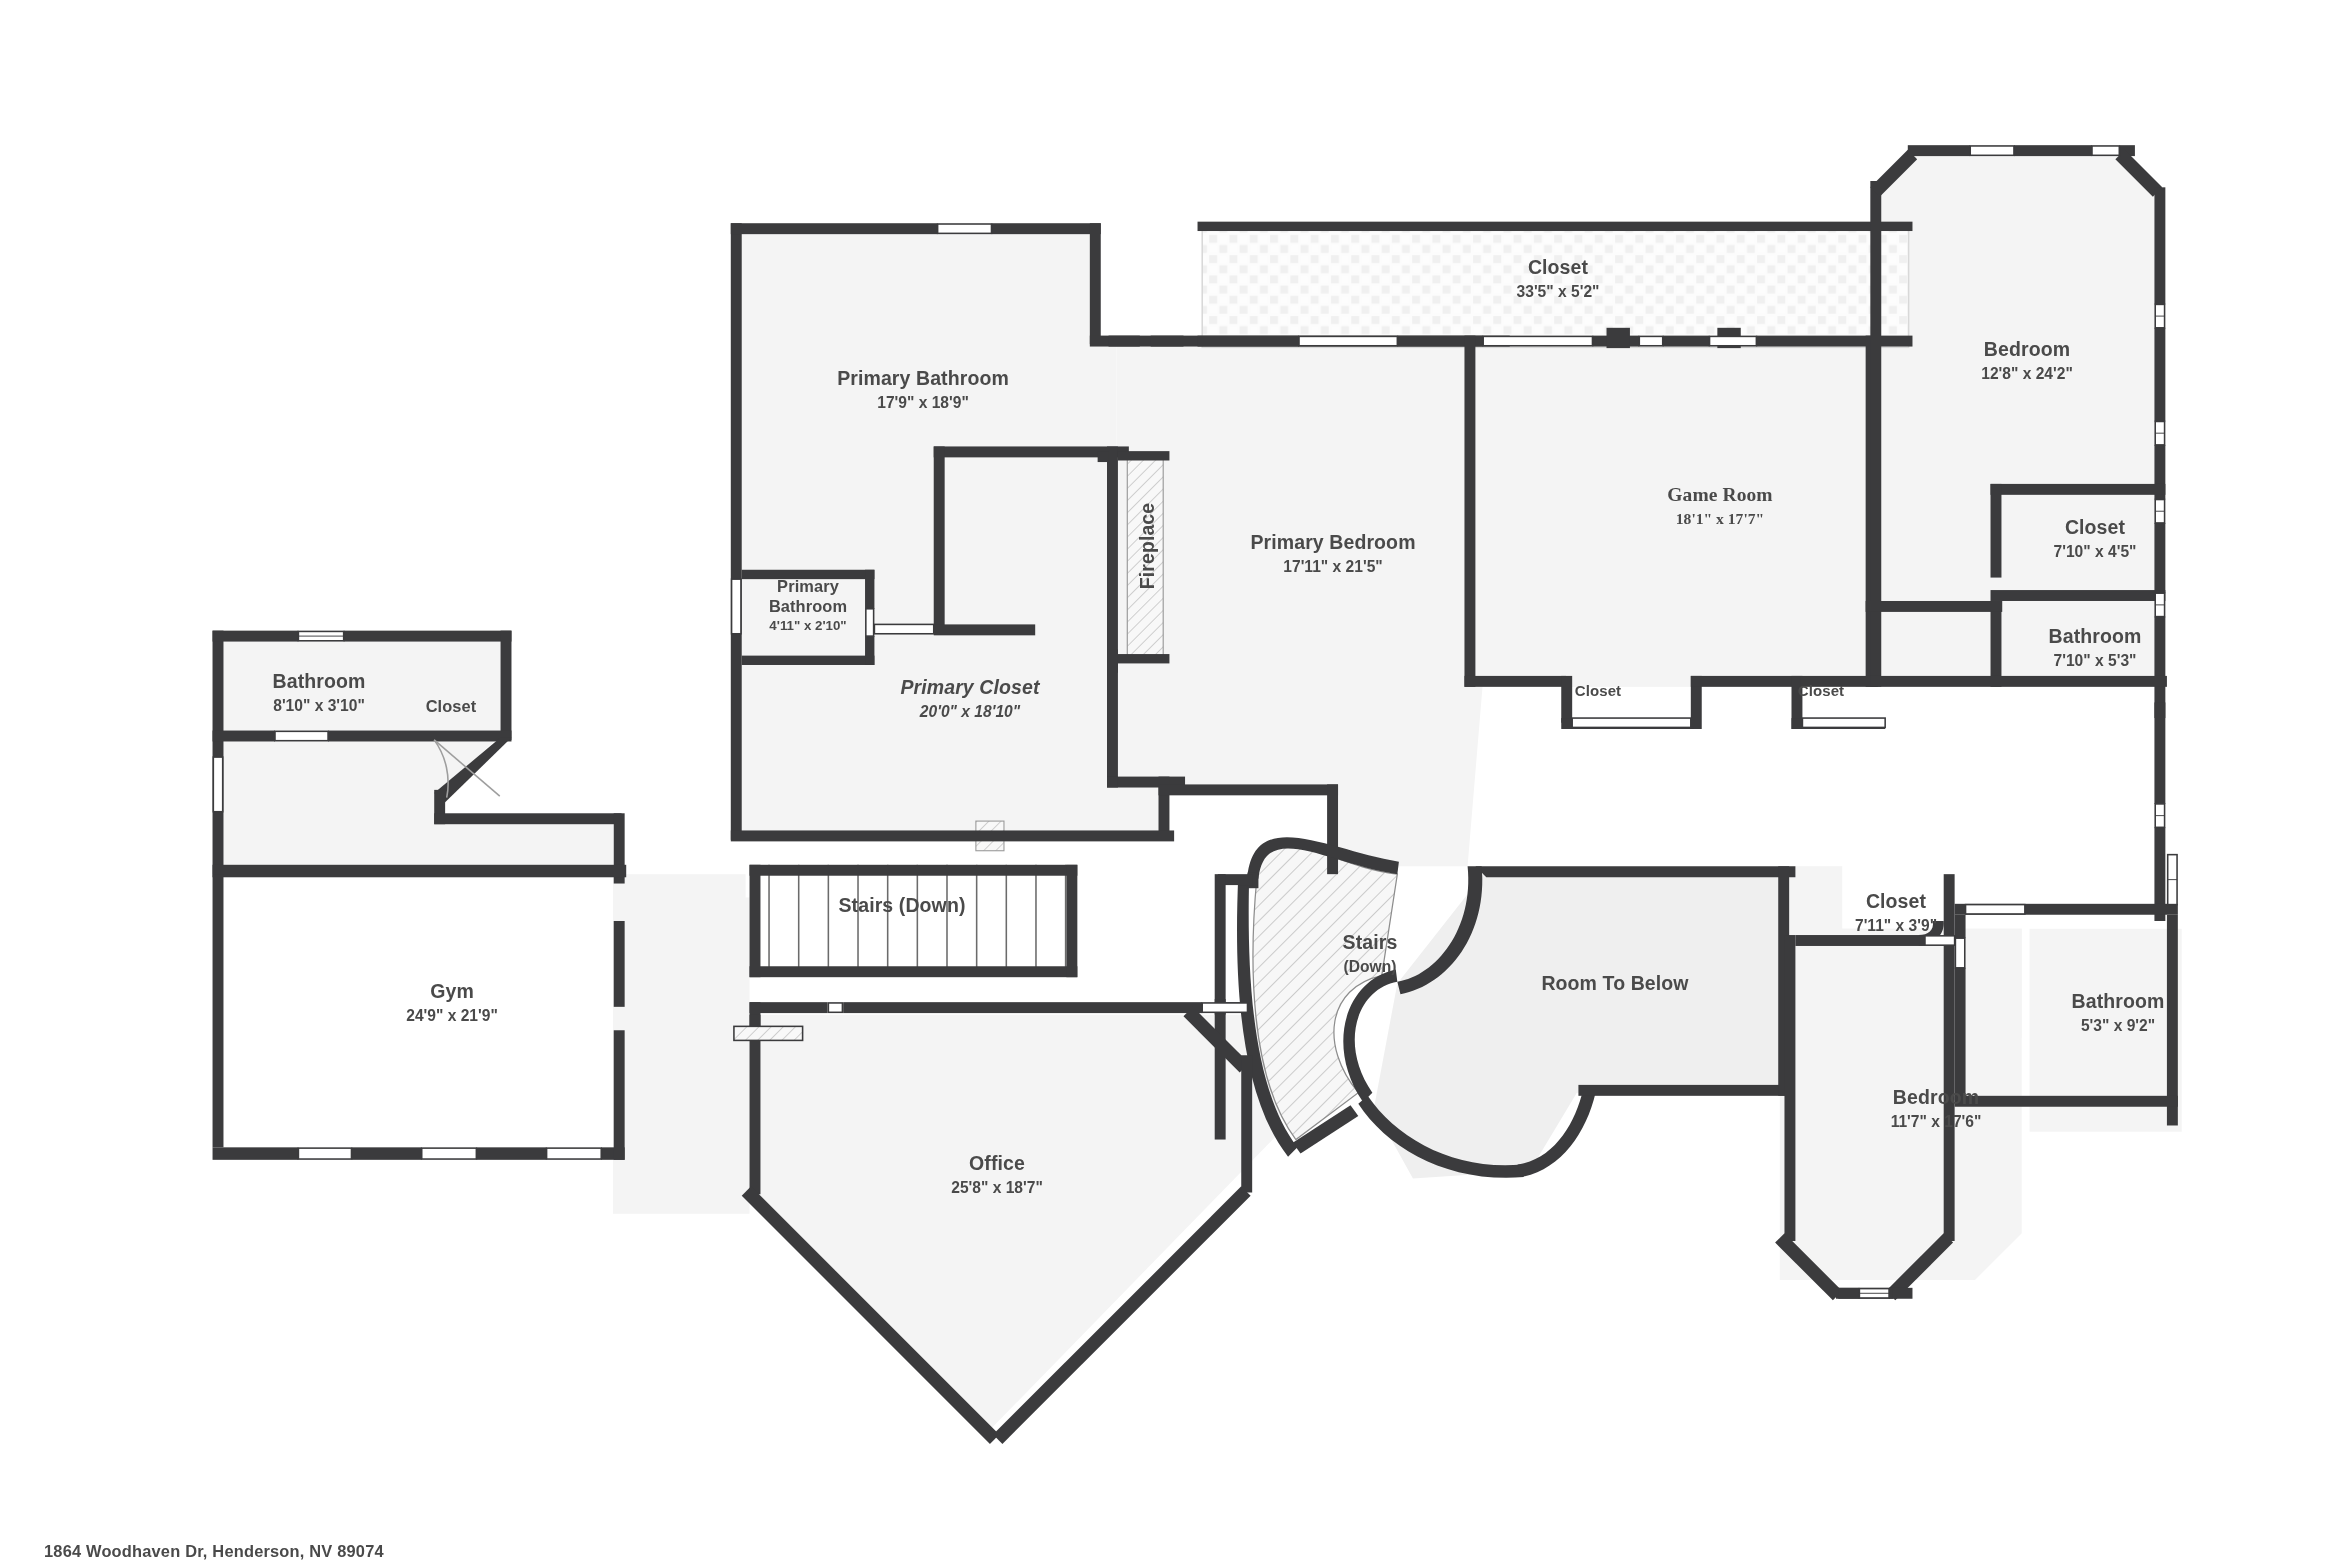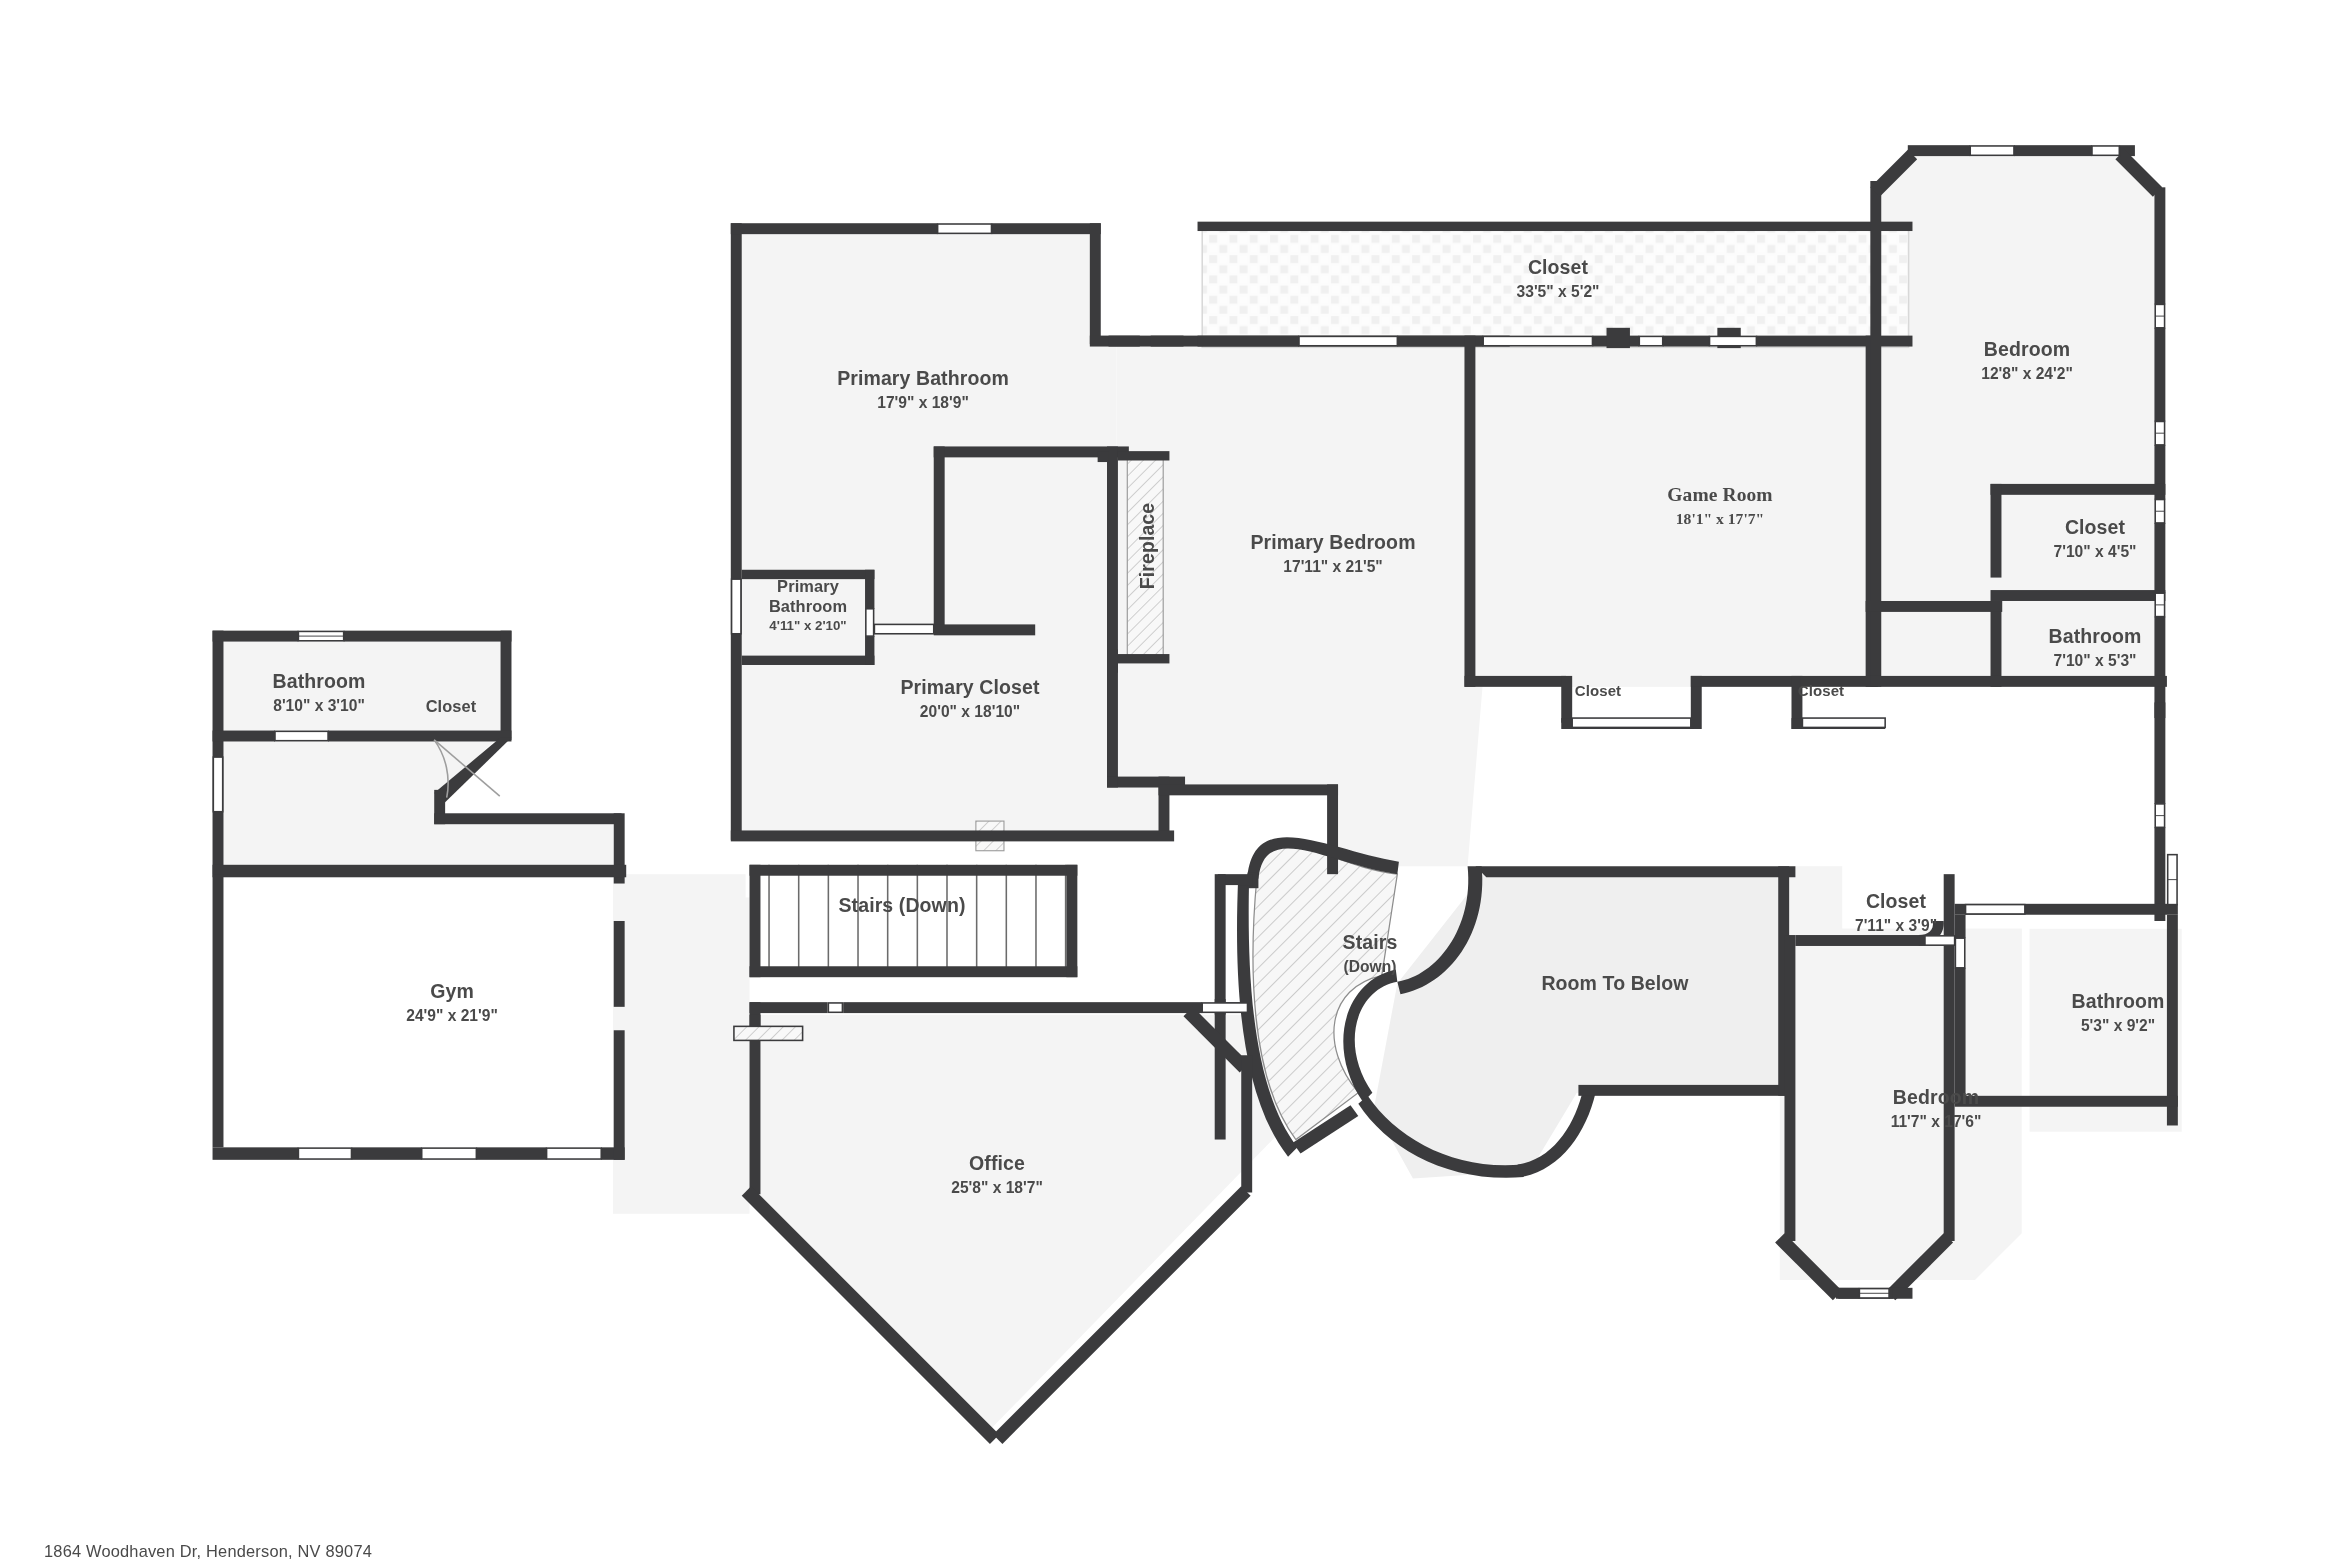--- a/index.html
+++ b/index.html
@@ -4,21 +4,21 @@
 <style>
   html,body{margin:0;padding:0;background:#ffffff;}
   body{width:2342px;height:1561px;position:relative;font-family:"Liberation Sans",sans-serif;overflow:hidden;}
   #plan{position:absolute;left:0;top:0;width:2342px;height:1561px;}
   .lbl{position:absolute;text-align:center;color:#4a4a4a;line-height:1.22;pointer-events:none;}
   .lbl .nm{font-weight:bold;font-size:19.5px;letter-spacing:0.1px;white-space:nowrap;}
   .lbl .dm{font-weight:bold;font-size:15.6px;margin-top:2.3px;white-space:nowrap;}
   .lbl.sm .nm{font-size:16.4px;}
   .lbl.sm .dm{font-size:13.3px;}
   .lbl.xs .nm{font-size:15px;}
-  .footer-addr{position:absolute;left:44px;top:1542px;font-size:16.4px;font-weight:normal;color:#4a4a4a;letter-spacing:0.2px;}
+  .footer-addr{position:absolute;left:44px;top:1542px;font-size:16.4px;font-weight:bold;color:#4a4a4a;letter-spacing:0.2px;}
 </style>
 </head>
 <body>
 
 <svg id="plan" viewBox="0 0 3000 2000" xmlns="http://www.w3.org/2000/svg">
   <defs>
     <pattern id="hatch45" width="14" height="14" patternUnits="userSpaceOnUse" patternTransform="rotate(45)">
       <rect width="14" height="14" fill="#f7f7f7"></rect>
       <line x1="0" y1="0" x2="0" y2="14" stroke="#c9c9c9" stroke-width="2.4"></line>
     </pattern>
@@ -291,21 +291,21 @@
     </div>
     <div class="lbl" style="left: 923px; top: 390px; transform: translate(-50%, -50%);">
       <div class="nm">Primary Bathroom</div>
       <div class="dm">17'9" x 18'9"</div>
     </div>
     <div class="lbl sm" style="left: 808px; top: 605px; transform: translate(-50%, -50%);">
       <div class="nm">Primary</div>
       <div class="nm">Bathroom</div>
       <div class="dm">4'11" x 2'10"</div>
     </div>
-    <div class="lbl" style="left: 970px; top: 699px; transform: translate(-50%, -50%);">
+    <div class="lbl" style="left: 970px; top: 699px; transform: translate(-50%, -50%); font-style: italic;">
       <div class="nm">Primary Closet</div>
       <div class="dm">20'0" x 18'10"</div>
     </div>
     <div class="lbl" style="left: 1333px; top: 554px; transform: translate(-50%, -50%);">
       <div class="nm">Primary Bedroom</div>
       <div class="dm">17'11" x 21'5"</div>
     </div>
     <div class="lbl" style="left: 1558px; top: 279px; transform: translate(-50%, -50%);">
       <div class="nm">Closet</div>
       <div class="dm">33'5" x 5'2"</div>

